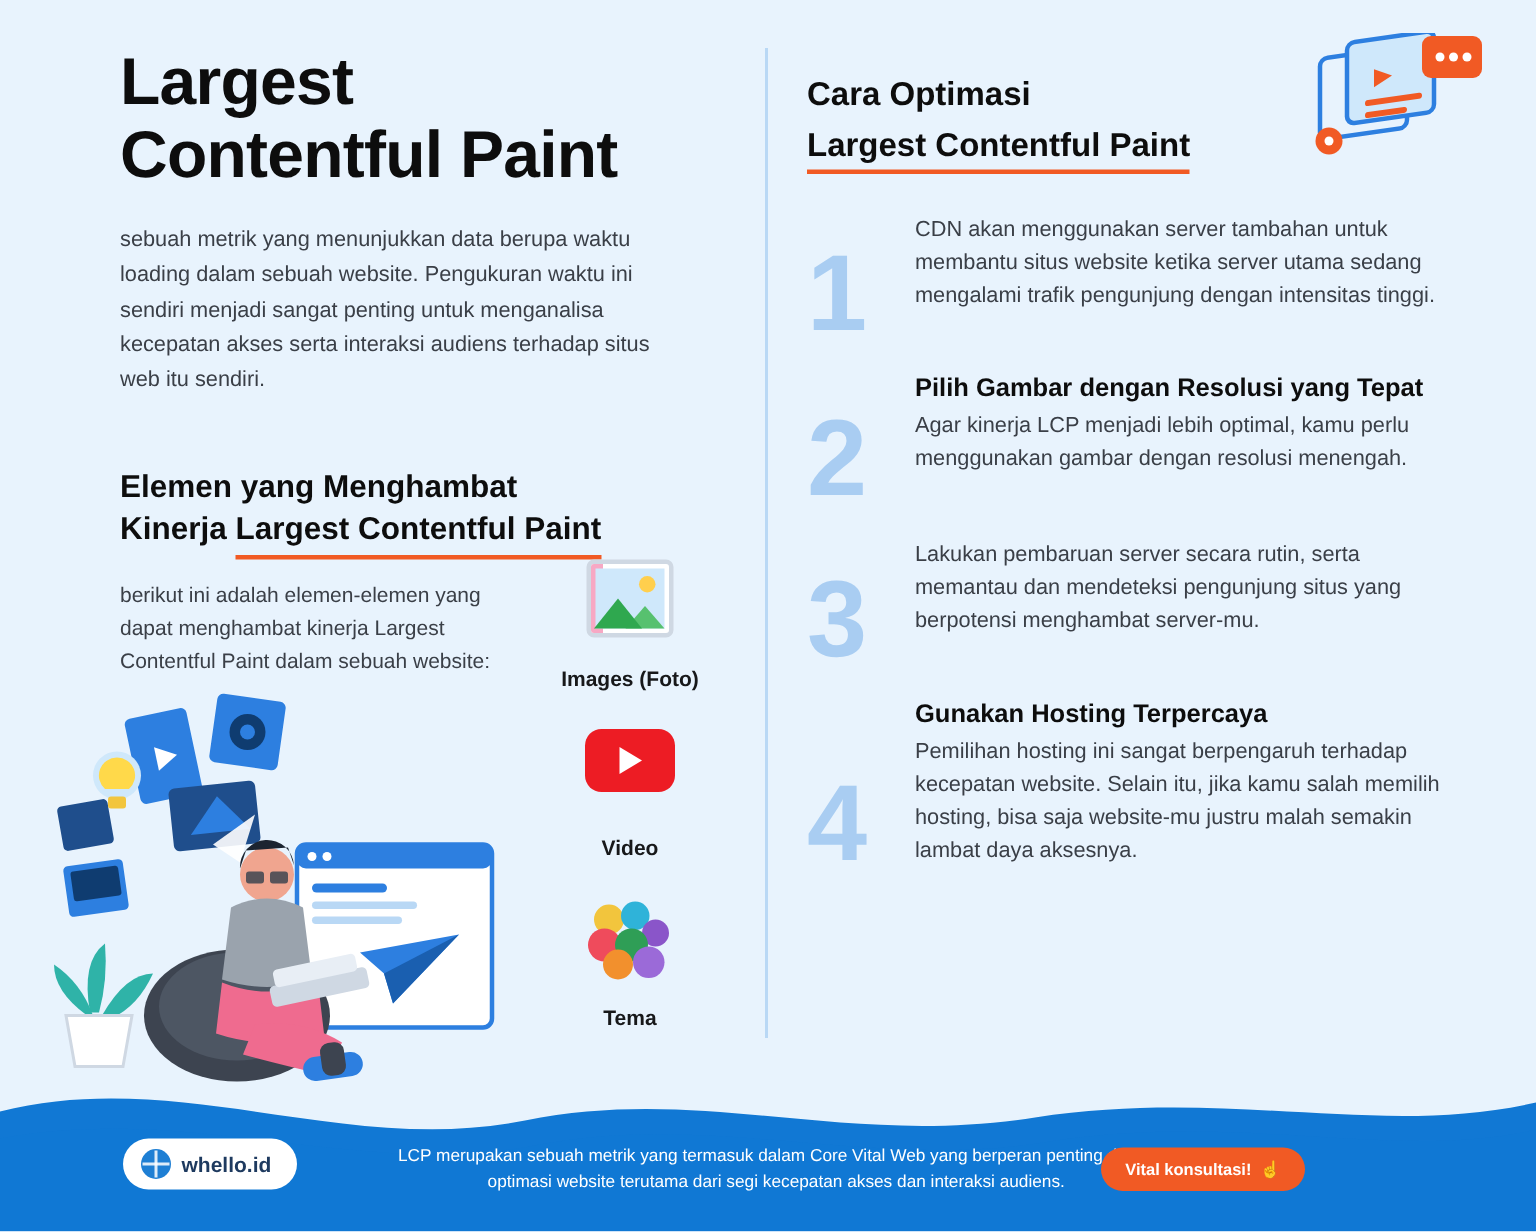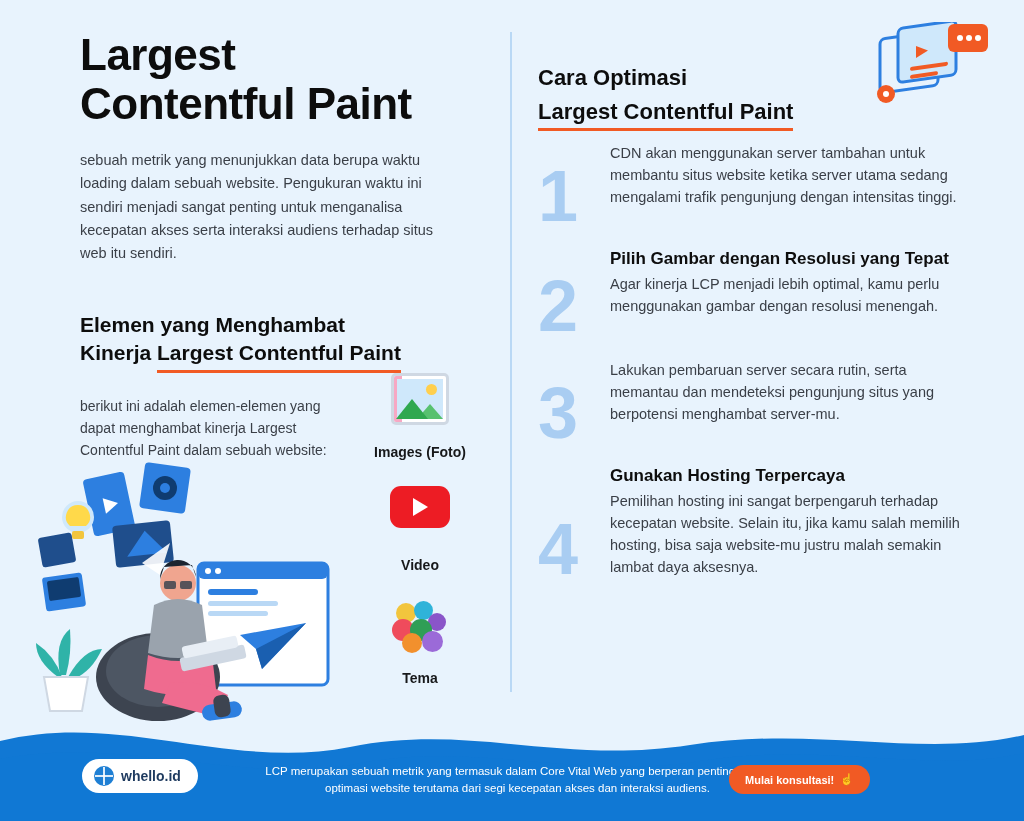--- a/index.html
+++ b/index.html
@@ -43,21 +43,21 @@
     color: #0d0d0d;
     line-height: 1.35;
     width: 400px;
   }
   .ul-orange {
     display: inline-block;
     border-bottom: 3px solid #f15a24;
     padding-bottom: 2px;
   }
   .left-note {
-    margin-top: 22px;
+    margin-top: 12px;
     font-size: 14px;
     line-height: 1.6;
     color: #3a3f47;
     width: 250px;
   }
 
   
   .icon-col {
     position: absolute;
     left: 355px; top: 368px;
@@ -137,21 +137,20 @@
     left: 510px; top: 32px;
     width: 2px; height: 660px;
     background: #b9d8f5;
   }
 
   
   .right-col {
     position: absolute;
     left: 538px; top: 50px;
     width: 430px;
-    margin-top: 15px;
   }
   .right-title {
     font-size: 22px;
     font-weight: bold;
     color: #0d0d0d;
   }
   .right-title-2 {
     margin-top: 8px;
     font-size: 22px;
     font-weight: bold;
@@ -434,18 +433,18 @@
 
   <div class="footer">
     <div class="logo-pill">
       <span class="logo-globe"></span>
       <span class="logo-text">whello.id</span>
     </div>
 
     <div class="footer-note">LCP merupakan sebuah metrik yang termasuk dalam Core Vital Web yang berperan penting dalam optimasi website terutama dari segi kecepatan akses dan interaksi audiens.</div>
 
     <button class="cta">
-      <span>Mulai konsultasi!</span>
+      <span>Vital konsultasi!</span>
       <span>☝</span>
     </button>
   </div>
 
 </div>
 
 </body></html>

